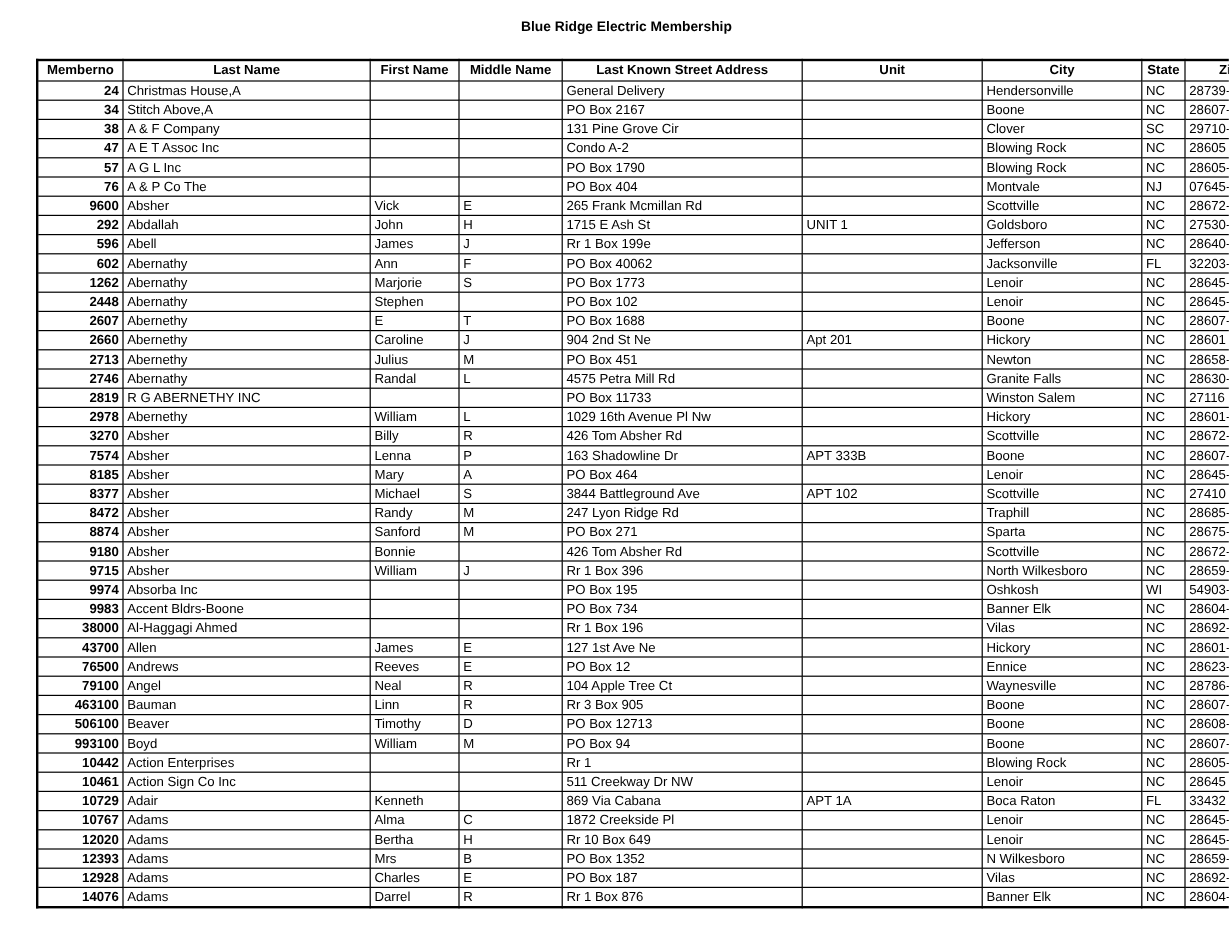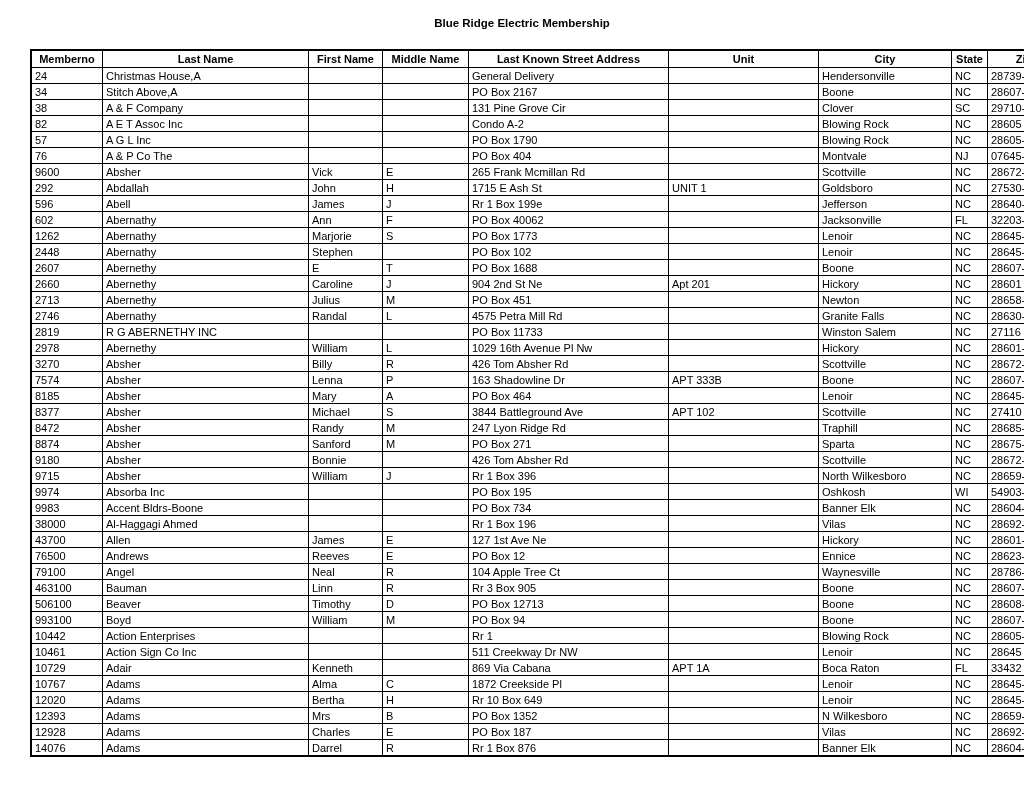--- a/index.html
+++ b/index.html
@@ -40,21 +40,21 @@
     line-height: 14px;
     overflow: hidden;
     white-space: nowrap;
     text-overflow: clip;
   }
   table.credits-table th {
     font-weight: bold;
     text-align: center;
     height: 16px;
   }
-  table.credits-table td.col-0 { text-align: left; }
+  table.credits-table td.col-0 { text-align: right; font-weight: bold; }
   .col-w0 { width: 64px; margin-top: 46px; }
   .col-w1 { width: 199px; margin-top: 48px; }
   .col-w2 { width: 67px; }
   .col-w3 { width: 79px; }
   .col-w4 { width: 193px; }
   .col-w5 { width: 143px; }
   .col-w6 { width: 126px; }
   .col-w7 { width: 29px; }
   .col-w8 { width: 66px; }
   .list-footer {
@@ -114,21 +114,21 @@
           <td class="col-1 col-w1">A &amp; F Company</td>
           <td class="col-2 col-w2"></td>
           <td class="col-3 col-w3"></td>
           <td class="col-4 col-w4">131 Pine Grove Cir</td>
           <td class="col-5 col-w5"></td>
           <td class="col-6 col-w6">Clover</td>
           <td class="col-7 col-w7">SC</td>
           <td class="col-8 col-w8">29710-8943</td>
         </tr>
         <tr>
-          <td class="col-0 col-w0">82</td>
+          <td class="col-0 col-w0">47</td>
           <td class="col-1 col-w1">A E T Assoc Inc</td>
           <td class="col-2 col-w2"></td>
           <td class="col-3 col-w3"></td>
           <td class="col-4 col-w4">Condo A-2</td>
           <td class="col-5 col-w5"></td>
           <td class="col-6 col-w6">Blowing Rock</td>
           <td class="col-7 col-w7">NC</td>
           <td class="col-8 col-w8">28605</td>
         </tr>
         <tr>

